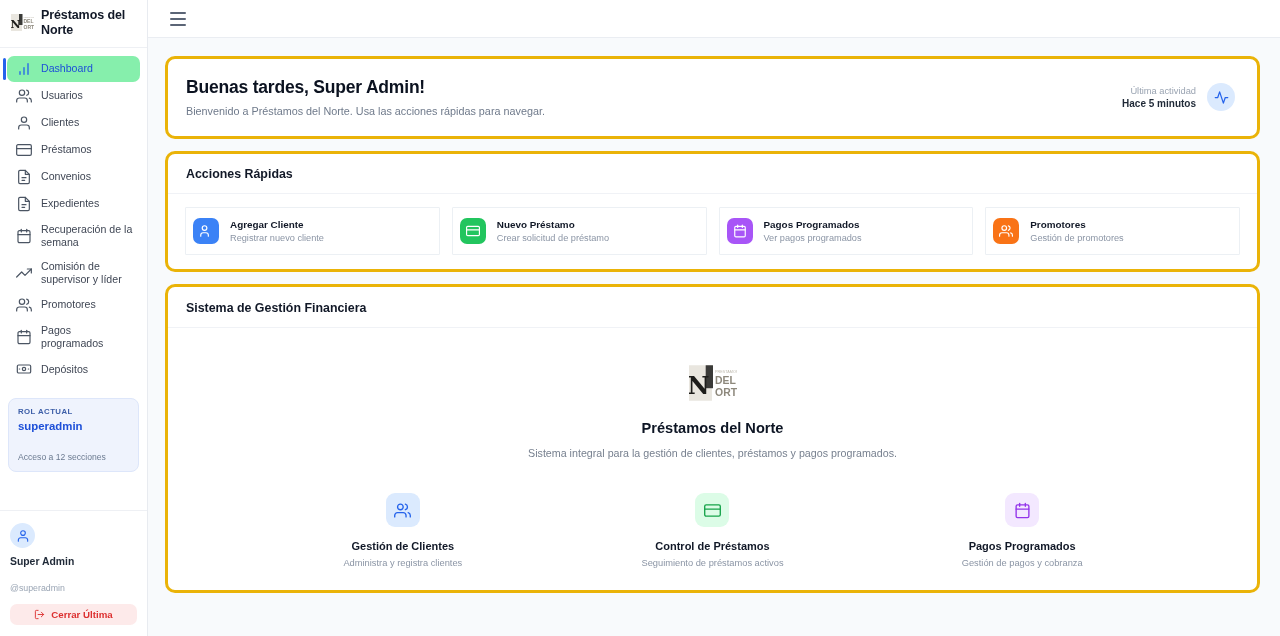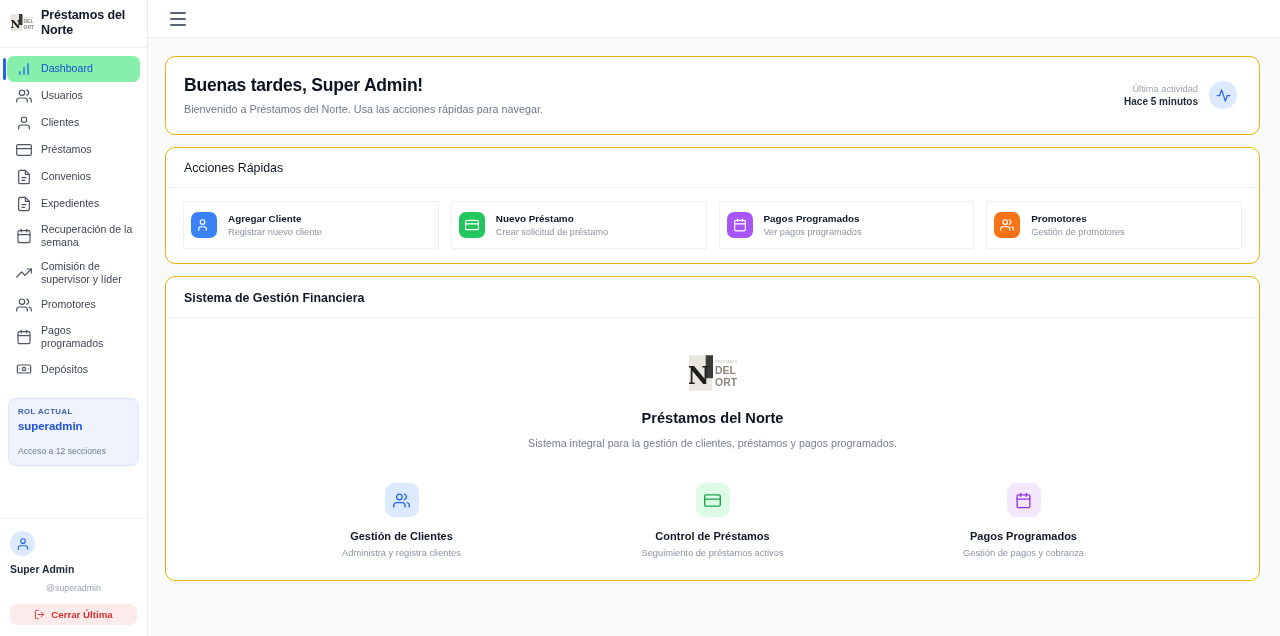--- a/index.html
+++ b/index.html
@@ -95,39 +95,39 @@
     padding: 8px 9px 9px 9px;
   }
   .role-kicker {
     font-size: 7.8px;
     font-weight: 700;
     letter-spacing: 0.45px;
     color: #3c5ea8;
     text-transform: uppercase;
   }
   .role-name { font-size: 11.4px; font-weight: 700; color: #1d4fd8; margin-top: 4px; }
-  .role-sub { font-size: 8.6px; color: #6b7a90; margin-top: 14px; }
+  .role-sub { font-size: 8.6px; color: #6b7a90; margin-top: 20px; }
 
   .sb-spacer { flex: 1 1 auto; }
 
   .sb-footer {
     border-top: 1px solid #eef0f4;
     padding: 12px 10px 11px 10px;
   }
   .sb-avatar {
     width: 25px; height: 25px;
     border-radius: 50%;
     background: #dbeafe;
     display: flex; align-items: center; justify-content: center;
     color: #2563eb;
     margin-bottom: 8px;
   }
   .sb-avatar svg { width: 14px; height: 14px; display: block; }
   .sb-user-name { font-size: 10.4px; font-weight: 600; color: #1f2937; }
-  .sb-user-handle { font-size: 8.8px; color: #9aa5b4; margin-top: 8px; text-align: center; }
+  .sb-user-handle { font-size: 8.8px; color: #9aa5b4; margin-top: 16px; }
   .sb-logout {
     margin-top: 11px;
     background: #fdeaea;
     border: none;
     border-radius: 7px;
     width: 100%;
     height: 21px;
     display: flex;
     align-items: center;
     justify-content: center;
@@ -164,21 +164,21 @@
   .hamburger span:nth-child(3) { width: 16px; }
 
   .content {
     flex: 1 1 auto;
     padding: 18px 20px 0 17px;
     overflow: hidden;
   }
 
   .card {
     background: #ffffff;
-    border: 1px solid #eab308;
+    border: 3px solid #eab308;
     border-radius: 10px;
   }
 
   
   .welcome {
     display: flex;
     align-items: center;
     justify-content: space-between;
     padding: 18px 22px 19px 18px;
     margin-bottom: 12px;
@@ -194,21 +194,21 @@
     border-radius: 50%;
     background: #dbeafe;
     display: flex; align-items: center; justify-content: center;
     color: #2563eb;
   }
   .activity-badge svg { width: 15px; height: 15px; display: block; }
 
   
   .qa-card { padding: 0 0 14px 0; margin-bottom: 12px; }
   .qa-head {
-    font-size: 12.4px; font-weight: 400; color: #111827;
+    font-size: 12.4px; font-weight: 700; color: #111827;
     padding: 13px 18px 12px 18px;
     border-bottom: 1px solid #f0f2f6;
   }
   .qa-grid {
     display: grid;
     grid-template-columns: repeat(4, 1fr);
     gap: 12px;
     padding: 13px 17px 0 17px;
   }
   .qa-item {

